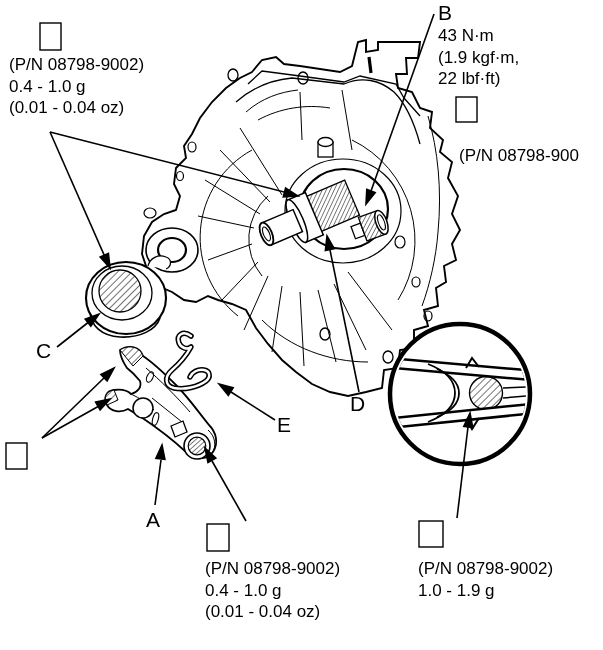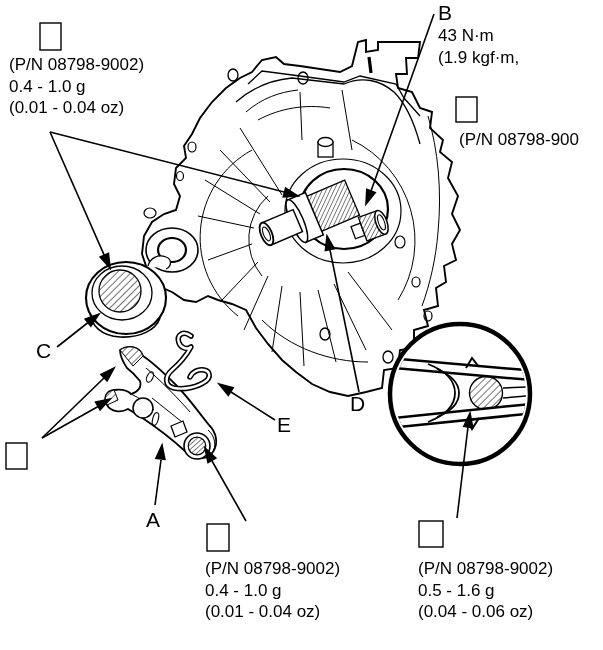--- a/index.html
+++ b/index.html
@@ -1,21 +1,21 @@
 <!DOCTYPE html>
 <html><head>
 <meta charset="utf-8">
 <style>
   html,body{margin:0;padding:0;background:#fff;}
   #fig{position:relative;width:603px;height:650px;background:#fff;overflow:hidden;
        font-family:"Liberation Sans",sans-serif;color:#000;}
   #art{position:absolute;left:0;top:0;}
   .t{position:absolute;font-size:17px;line-height:21.5px;white-space:nowrap;}
   .lbl{position:absolute;font-size:21px;line-height:22px;}
-  .clip{overflow:hidden;}
+  .clip{overflow:hidden;margin-top:16px;}
 </style>
 </head>
 <body>
 
 <div id="fig">
 
 <svg id="art" width="603" height="650" viewBox="0 0 603 650">
   <defs>
     <pattern id="hA" patternUnits="userSpaceOnUse" width="5" height="5" patternTransform="rotate(45)">
       <rect width="5" height="5" fill="#fff"></rect>
@@ -172,35 +172,35 @@
   <div class="t" style="left:9px;top:54px">
     <div>(P/N 08798-9002)</div>
     <div>0.4 - 1.0 g</div>
     <div>(0.01 - 0.04 oz)</div>
   </div>
 
   <div class="t" style="left:438px;top:1px">
     <div style="font-size:21px;line-height:24px">B</div>
     <div>43 N·m</div>
     <div>(1.9 kgf·m,</div>
+    <div>22 lbf·ft)</div>
   </div>
 
   <div class="t clip" style="left:459px;top:129px;width:144px">
     <div>(P/N 08798-900</div>
   </div>
 
   <div class="t" style="left:205px;top:558px">
     <div>(P/N 08798-9002)</div>
     <div>0.4 - 1.0 g</div>
     <div>(0.01 - 0.04 oz)</div>
   </div>
 
   <div class="t" style="left:418px;top:558px">
     <div>(P/N 08798-9002)</div>
-    <div>0.5 - 1.6 g</div>
-    <div>(0.04 - 0.06 oz)</div>
+    <div>1.0 - 1.9 g</div>
   </div>
 
   <div class="lbl" style="left:36px;top:340px">C</div>
   <div class="lbl" style="left:146px;top:509px">A</div>
   <div class="lbl" style="left:350px;top:393px">D</div>
   <div class="lbl" style="left:277px;top:414px">E</div>
 </div>
 
 </body></html>

